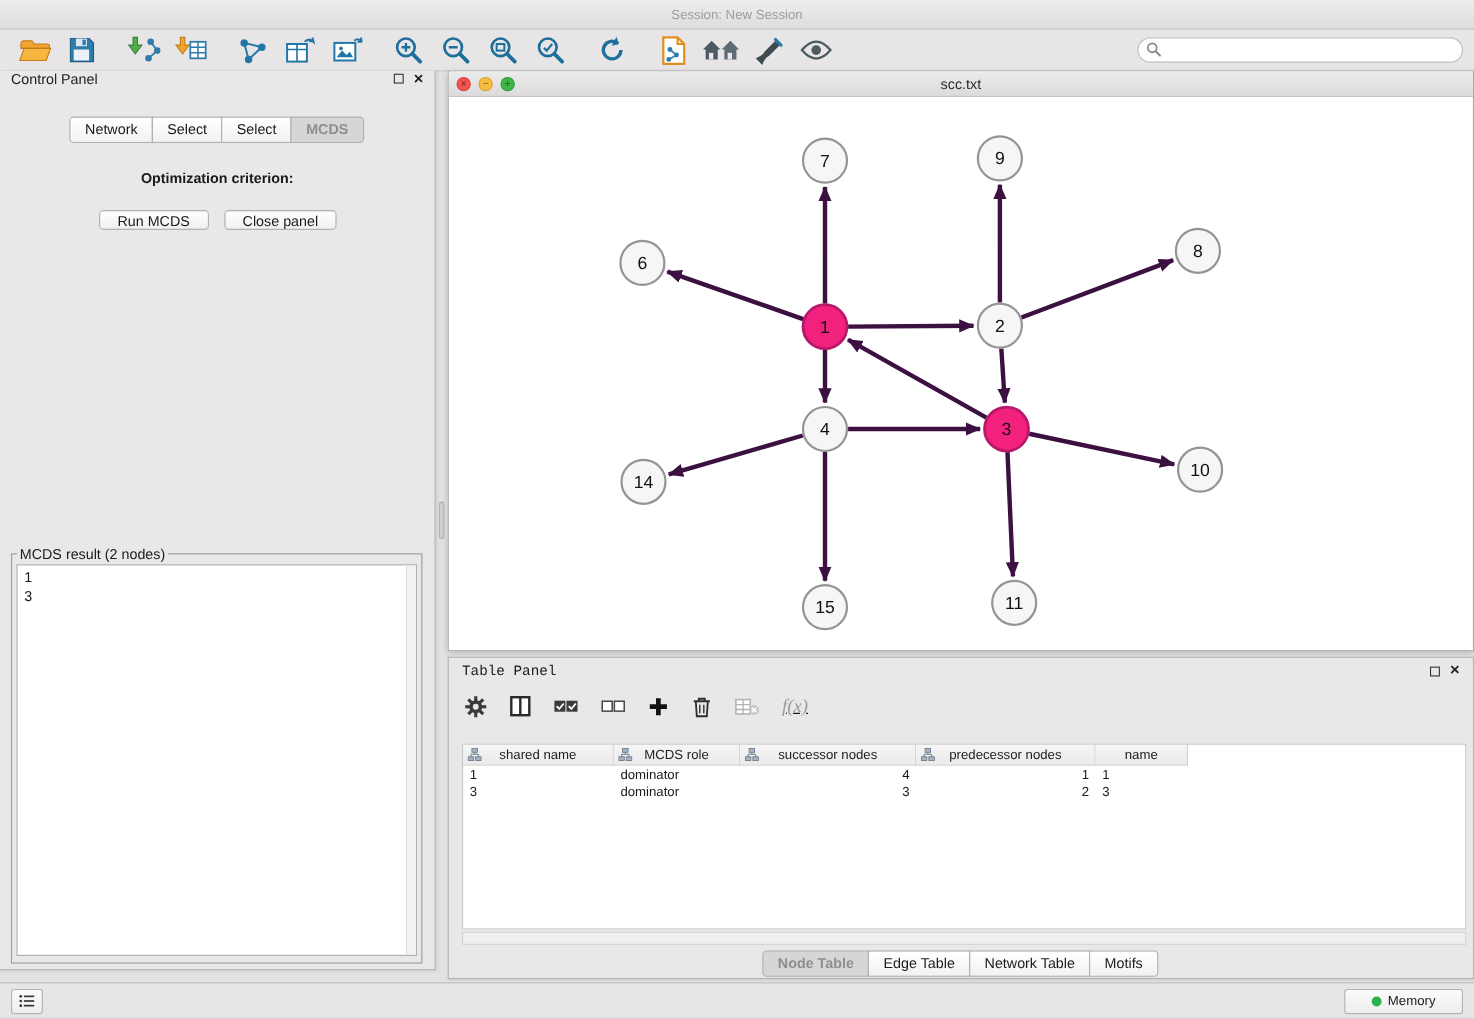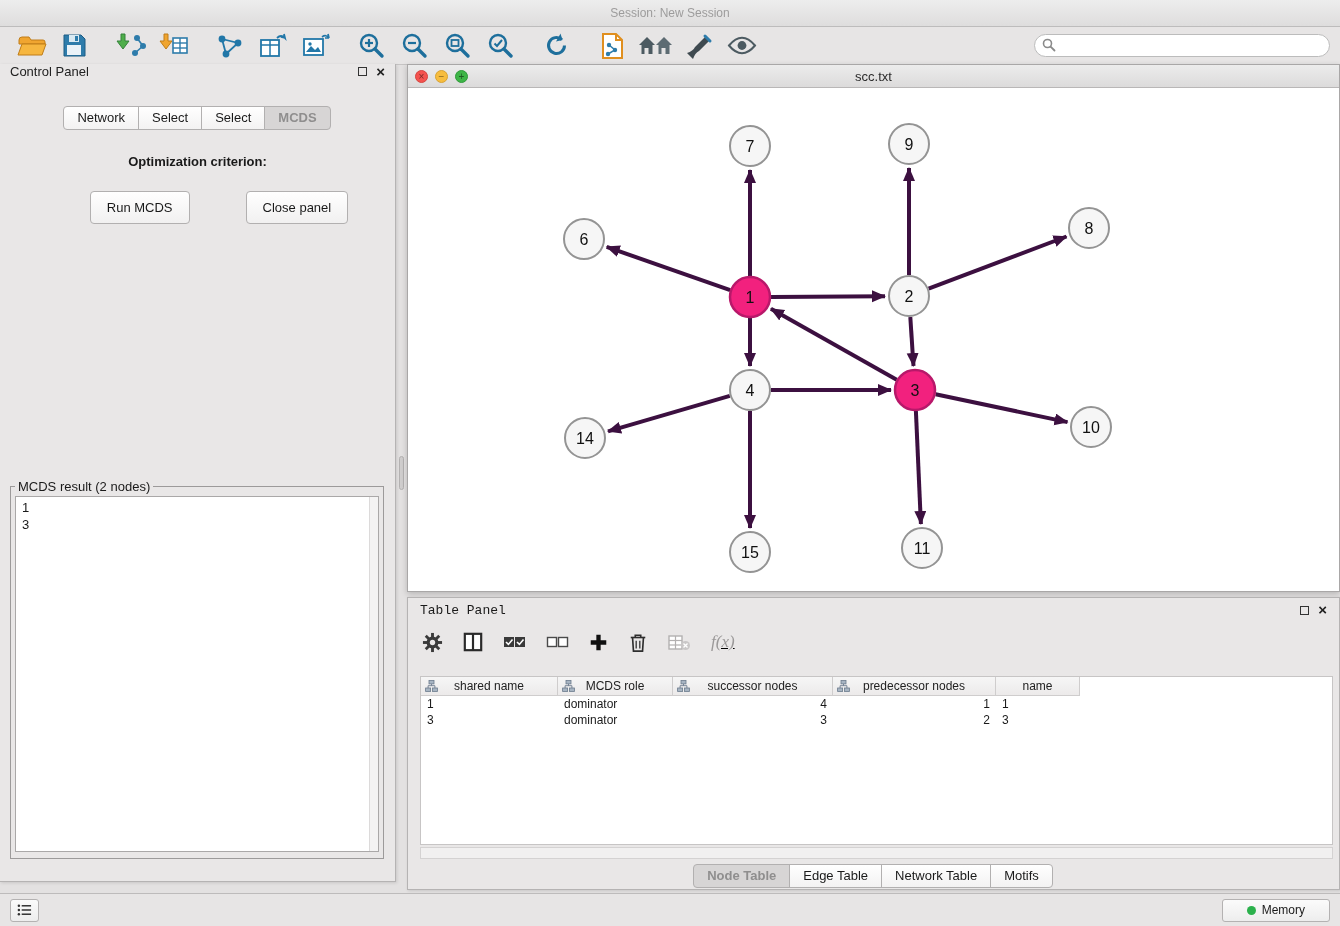--- a/index.html
+++ b/index.html
@@ -41,24 +41,24 @@
     font-family:"Liberation Sans",sans-serif; }
   .seg-tab:first-child { border-radius:4px 0 0 4px; }
   .seg-tab:last-child { border-radius:0 4px 4px 0; }
   .seg-tab.active { background:#d7d5d5; color:#8f8e8e;font-weight:bold; }
   .cp-opt-label { text-align:center; margin-top:24px; font-size:13px;font-weight:bold; }
   .cp-select { position:absolute; left:44px; top:95px; width:308px; height:22px;
     background:#fff; border:1px solid #b6b4b4; border-radius:4px;
     display:flex; align-items:center; padding:0 4px 0 9px; font-size:13px; cursor:default; }
   .cp-select-arrows { margin-left:auto; display:flex; align-items:center; }
   .cp-btn-row { position:absolute; left:0; top:127px; width:396px; display:flex; justify-content:center; gap:14px; }
-  .ui-btn { height:33px; padding:0 16px; border:1px solid #b2b0b0; border-radius:4px;
+  .ui-btn { height:18px; padding:0 16px; border:1px solid #b2b0b0; border-radius:4px;
     background:linear-gradient(#ffffff,#f1f0f0); font-size:13px; color:#1a1a1a; cursor:default;
-    font-family:"Liberation Sans",sans-serif;margin-left:42px; }
-  .mcds-fieldset { position:absolute; left:10px; top:415px; width:374px; height:380px;
+    font-family:"Liberation Sans",sans-serif; }
+  .mcds-fieldset { position:absolute; left:10px; top:432px; width:374px; height:380px;
     border:1px solid #9c9a9a; margin:0; padding:2px 4px 6px; background:#e9e7e7; }
   .mcds-fieldset legend { font-size:13px; padding:0 3px; }
   .mcds-list { position:relative; width:100%; height:100%; background:#fff; border:1px solid #aaa8a8;
     font-size:13px; padding:2px 0 0 6px; line-height:17px; overflow:hidden; }
   .mcds-scroll { position:absolute; right:0; top:0; width:9px; height:100%;
     background:#f4f3f3; border-left:1px solid #dcdada; }
 
   
   .network-window { position:absolute; left:407px; top:64px; width:933px; height:528px;
     background:#fff; border:1px solid #a9a7a7; box-shadow:0 2px 6px rgba(0,0,0,.2); }

